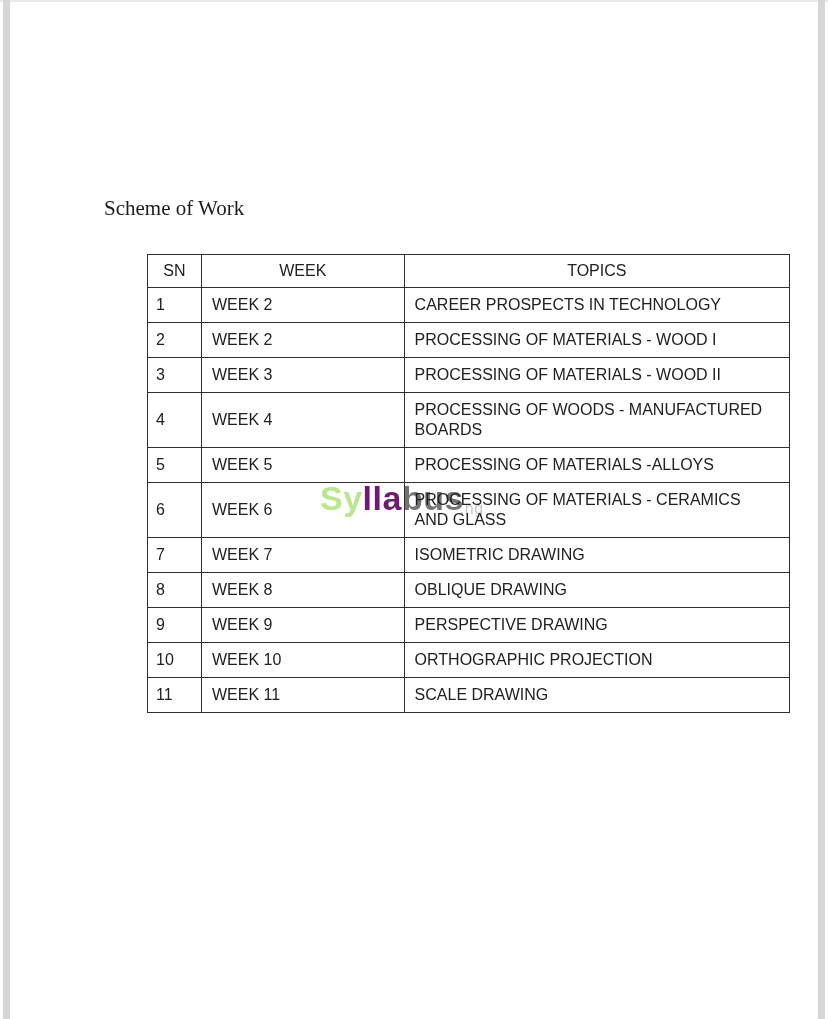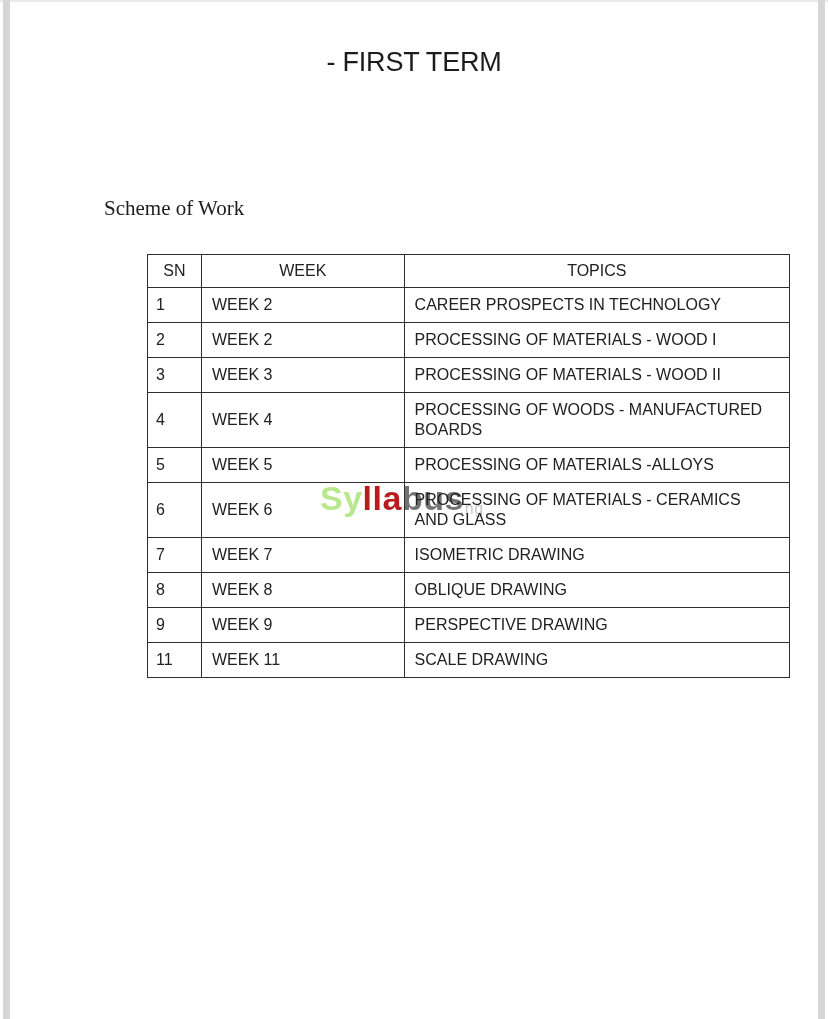--- a/index.html
+++ b/index.html
@@ -80,27 +80,26 @@
   .topic-text { display: inline-block; max-width: 350px; }
 </style>
 </head>
 <body>
 
 <div class="page-edge top"></div>
 <div class="page-edge left"></div>
 <div class="page-edge right"></div>
 
 <div class="doc-title">
-  <div>- FIRST TERM</div>
 </div>
 
 <div class="section-heading">Scheme of Work</div>
 
 <div class="watermark">
-  <span style="color: rgb(185, 231, 142);">Sy</span><span style="color: #b91c1c; text-align: right;">lla</span><span style="color: #737373;">bus</span><span class="wm-suffix" style="color: rgb(199, 199, 199);">.ng</span>
+  <span style="color: rgb(185, 231, 142);">Sy</span><span style="color: #701a75; text-align: right;">lla</span><span style="color: #737373;">bus</span><span class="wm-suffix" style="color: rgb(199, 199, 199);">.ng</span>
 </div>
 
 <table class="scheme-table">
   <colgroup>
     <col class="c-sn">
       <col class="c-week">
       <col class="c-topic">
   </colgroup>
   <thead>
     <tr>
@@ -157,20 +156,25 @@
     <td class="col-week">WEEK 8</td>
     <td class="col-topic"><span class="topic-text">OBLIQUE DRAWING</span></td>
   </tr>
 
   <tr>
     <td class="col-sn">9</td>
     <td class="col-week">WEEK 9</td>
     <td class="col-topic"><span class="topic-text">PERSPECTIVE DRAWING</span></td>
   </tr>
 
+  <tr>
+    <td class="col-sn">10</td>
+    <td class="col-week">WEEK 10</td>
+    <td class="col-topic"><span class="topic-text">ORTHOGRAPHIC PROJECTION</span></td>
+  </tr>
 
   <tr>
     <td class="col-sn">11</td>
     <td class="col-week">WEEK 11</td>
     <td class="col-topic"><span class="topic-text">SCALE DRAWING</span></td>
   </tr>
 
 </tbody>
 </table>
 

